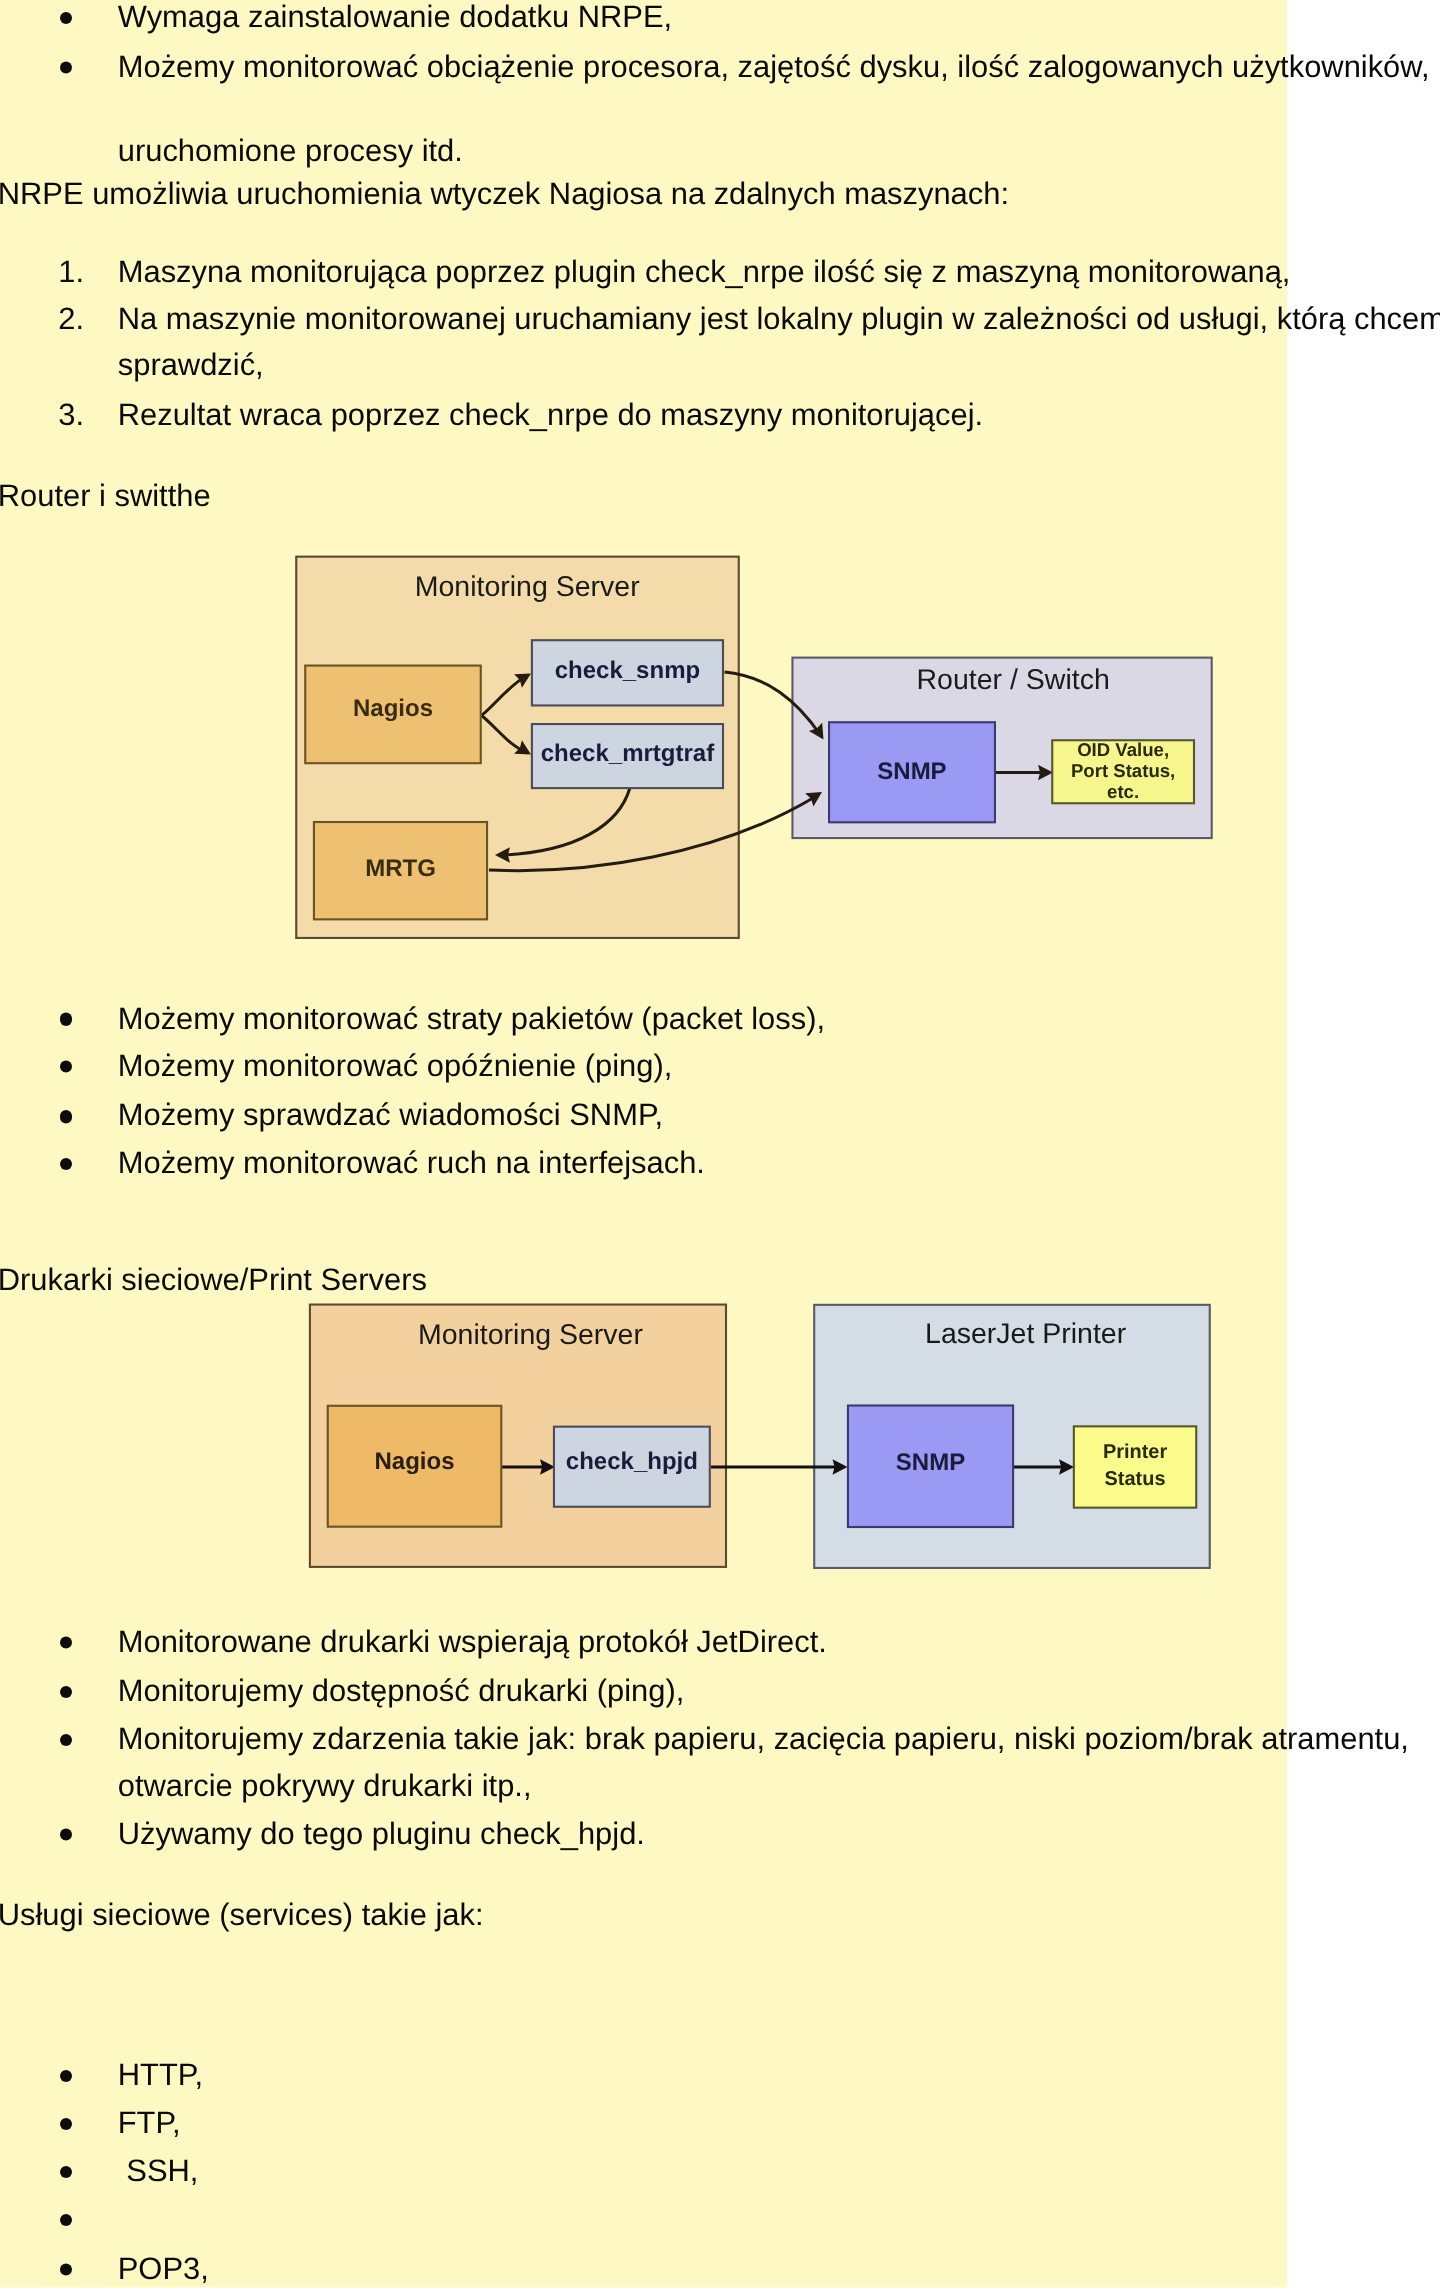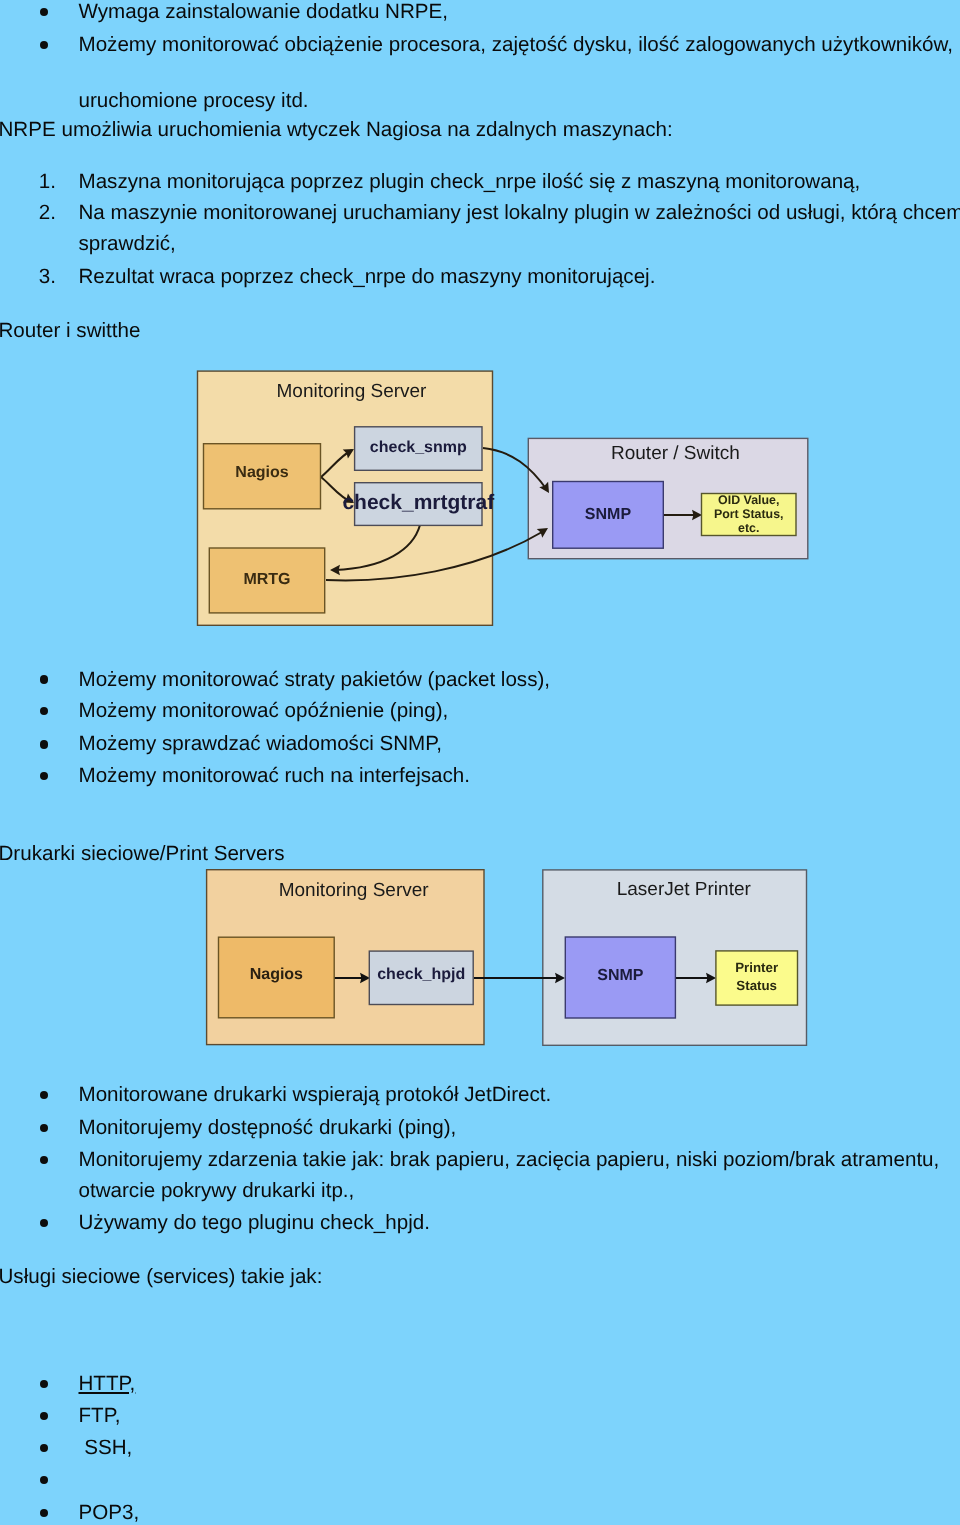--- a/index.html
+++ b/index.html
@@ -1,20 +1,20 @@
 <!DOCTYPE html>
 <html><head>
 <meta charset="utf-8">
 <title>Nagios monitoring document</title>
 <style>
   html,body{margin:0;padding:0;background:#ffffff;}
   body{width:960px;height:1525px;position:relative;overflow:hidden;
        font-family:"Liberation Sans",sans-serif;color:#000;
        -webkit-font-smoothing:antialiased;text-rendering:geometricPrecision;}
-  #page{position:absolute;left:0;top:0;width:960px;height:1525px;background:#7dd3fc;
+  #page{position:absolute;left:0;top:0;width:858px;height:1525px;background:#fef9c3;
         will-change:transform;transform:translateZ(0);}
   .txt{position:absolute;white-space:pre;line-height:1;font-size:20.6px;color:#0a0a0a;}
   .num{position:absolute;white-space:pre;line-height:1;font-size:20.6px;color:#0a0a0a;}
   .bullet{position:absolute;width:8.4px;height:8.4px;border-radius:50%;background:#0d0d0d;}
   .fig{position:absolute;}
   .node{position:absolute;box-sizing:border-box;display:flex;align-items:center;
         justify-content:center;text-align:center;font-weight:bold;
         font-family:"Liberation Sans",sans-serif;line-height:1.12;}
   .plabel{position:absolute;white-space:pre;font-weight:normal;line-height:1;
           font-family:"Liberation Sans",sans-serif;font-size:19px;}
@@ -52,21 +52,21 @@
       <div class="txt" style="left: 78.5px; top: 1084.8px;">Monitorowane drukarki wspierają protokół JetDirect.</div>
       <div class="bullet" style="left: 39.7px; top: 1123.6px;"></div>
       <div class="txt" style="left: 78.5px; top: 1117.7px;">Monitorujemy dostępność drukarki (ping),</div>
       <div class="bullet" style="left: 39.7px; top: 1155.6px;"></div>
       <div class="txt" style="left: 78.5px; top: 1149.7px;">Monitorujemy zdarzenia takie jak: brak papieru, zacięcia papieru, niski poziom/brak atramentu,</div>
       <div class="txt" style="left: 78.5px; top: 1180.9px;">otwarcie pokrywy drukarki itp.,</div>
       <div class="bullet" style="left: 39.7px; top: 1218.6px;"></div>
       <div class="txt" style="left: 78.5px; top: 1212.7px;">Używamy do tego pluginu check_hpjd.</div>
       <div class="txt" style="left: -1.5px; top: 1267.4px;">Usługi sieciowe (services) takie jak:</div>
       <div class="bullet" style="left: 39.7px; top: 1379.5px;"></div>
-      <div class="txt" style="left: 78.5px; top: 1373.6px; text-decoration: underline;">HTTP,</div>
+      <div class="txt" style="left: 78.5px; top: 1373.6px;">HTTP,</div>
       <div class="bullet" style="left: 39.7px; top: 1412px;"></div>
       <div class="txt" style="left: 78.5px; top: 1406.1px;">FTP,</div>
       <div class="bullet" style="left: 39.7px; top: 1444.1px;"></div>
       <div class="txt" style="left: 78.5px; top: 1438.2px;"> SSH,</div>
       <div class="bullet" style="left: 39.7px; top: 1476.1px;"></div>
       <div class="txt" style="left: 78.5px; top: 1525px;">SMTP,</div>
       <div class="bullet" style="left: 39.7px; top: 1508.6px;"></div>
       <div class="txt" style="left: 78.5px; top: 1502.7px;">POP3,</div>
     </div>
 
@@ -97,21 +97,21 @@
           <rect x="31.30000000000001" y="196" width="115.4" height="64.9" fill="#eec172" stroke="#6a5424" stroke-width="1.4"></rect>
           <rect x="374.70000000000005" y="129.5" width="110.6" height="66.7" fill="#9a9af4" stroke="#3a3a6e" stroke-width="1.4"></rect>
           <rect x="523.5" y="141.5" width="94.5" height="42" fill="#f6f68c" stroke="#56562c" stroke-width="1.4"></rect>
         </g>
     </svg>
     <div id="f1-labels">
         <div class="plabel" style="left: 98.5px; top: 30.0071px; color: rgb(26, 26, 26);">Monitoring Server</div>
         <div class="plabel" style="left: 433px; top: 91.9071px; color: rgb(26, 26, 26);">Router / Switch</div>
         <div class="node" style="left: 25px; top: 87.7px; width: 118px; height: 66.1px; font-size: 16px; color: rgb(58, 44, 18); white-space: pre-line;">Nagios</div>
         <div class="node" style="left: 176.1px; top: 73.3px; width: 128.4px; height: 44.5px; font-size: 16px; color: rgb(27, 27, 60); white-space: pre-line;">check_snmp</div>
-        <div class="node" style="left: 176.1px; top: 129.2px; width: 128.4px; height: 43.7px; font-size: 21px; color: rgb(27, 27, 60); white-space: pre-line;">check_mrtgtraf</div>
+        <div class="node" style="left: 176.1px; top: 129.2px; width: 128.4px; height: 43.7px; font-size: 16px; color: rgb(27, 27, 60); white-space: pre-line;">check_mrtgtraf</div>
         <div class="node" style="left: 30.8px; top: 195px; width: 116.4px; height: 65.9px; font-size: 16px; color: rgb(58, 44, 18); white-space: pre-line;">MRTG</div>
         <div class="node" style="left: 374.2px; top: 129px; width: 111.6px; height: 67.7px; font-size: 16px; color: rgb(27, 27, 60); white-space: pre-line;">SNMP</div>
         <div class="node" style="left: 523px; top: 141.4px; width: 95.5px; height: 43px; font-size: 12.4px; color: rgb(42, 42, 16); line-height: 1.11; white-space: pre-line;">OID Value,
 Port Status,
 etc.</div>
       </div>
   </div>
 
   <div class="fig" id="fig-printer" style="left:190px;top:860px;width:630px;height:200px;">
     <svg class="figsvg" width="630" height="200" viewBox="0 0 630 200">

